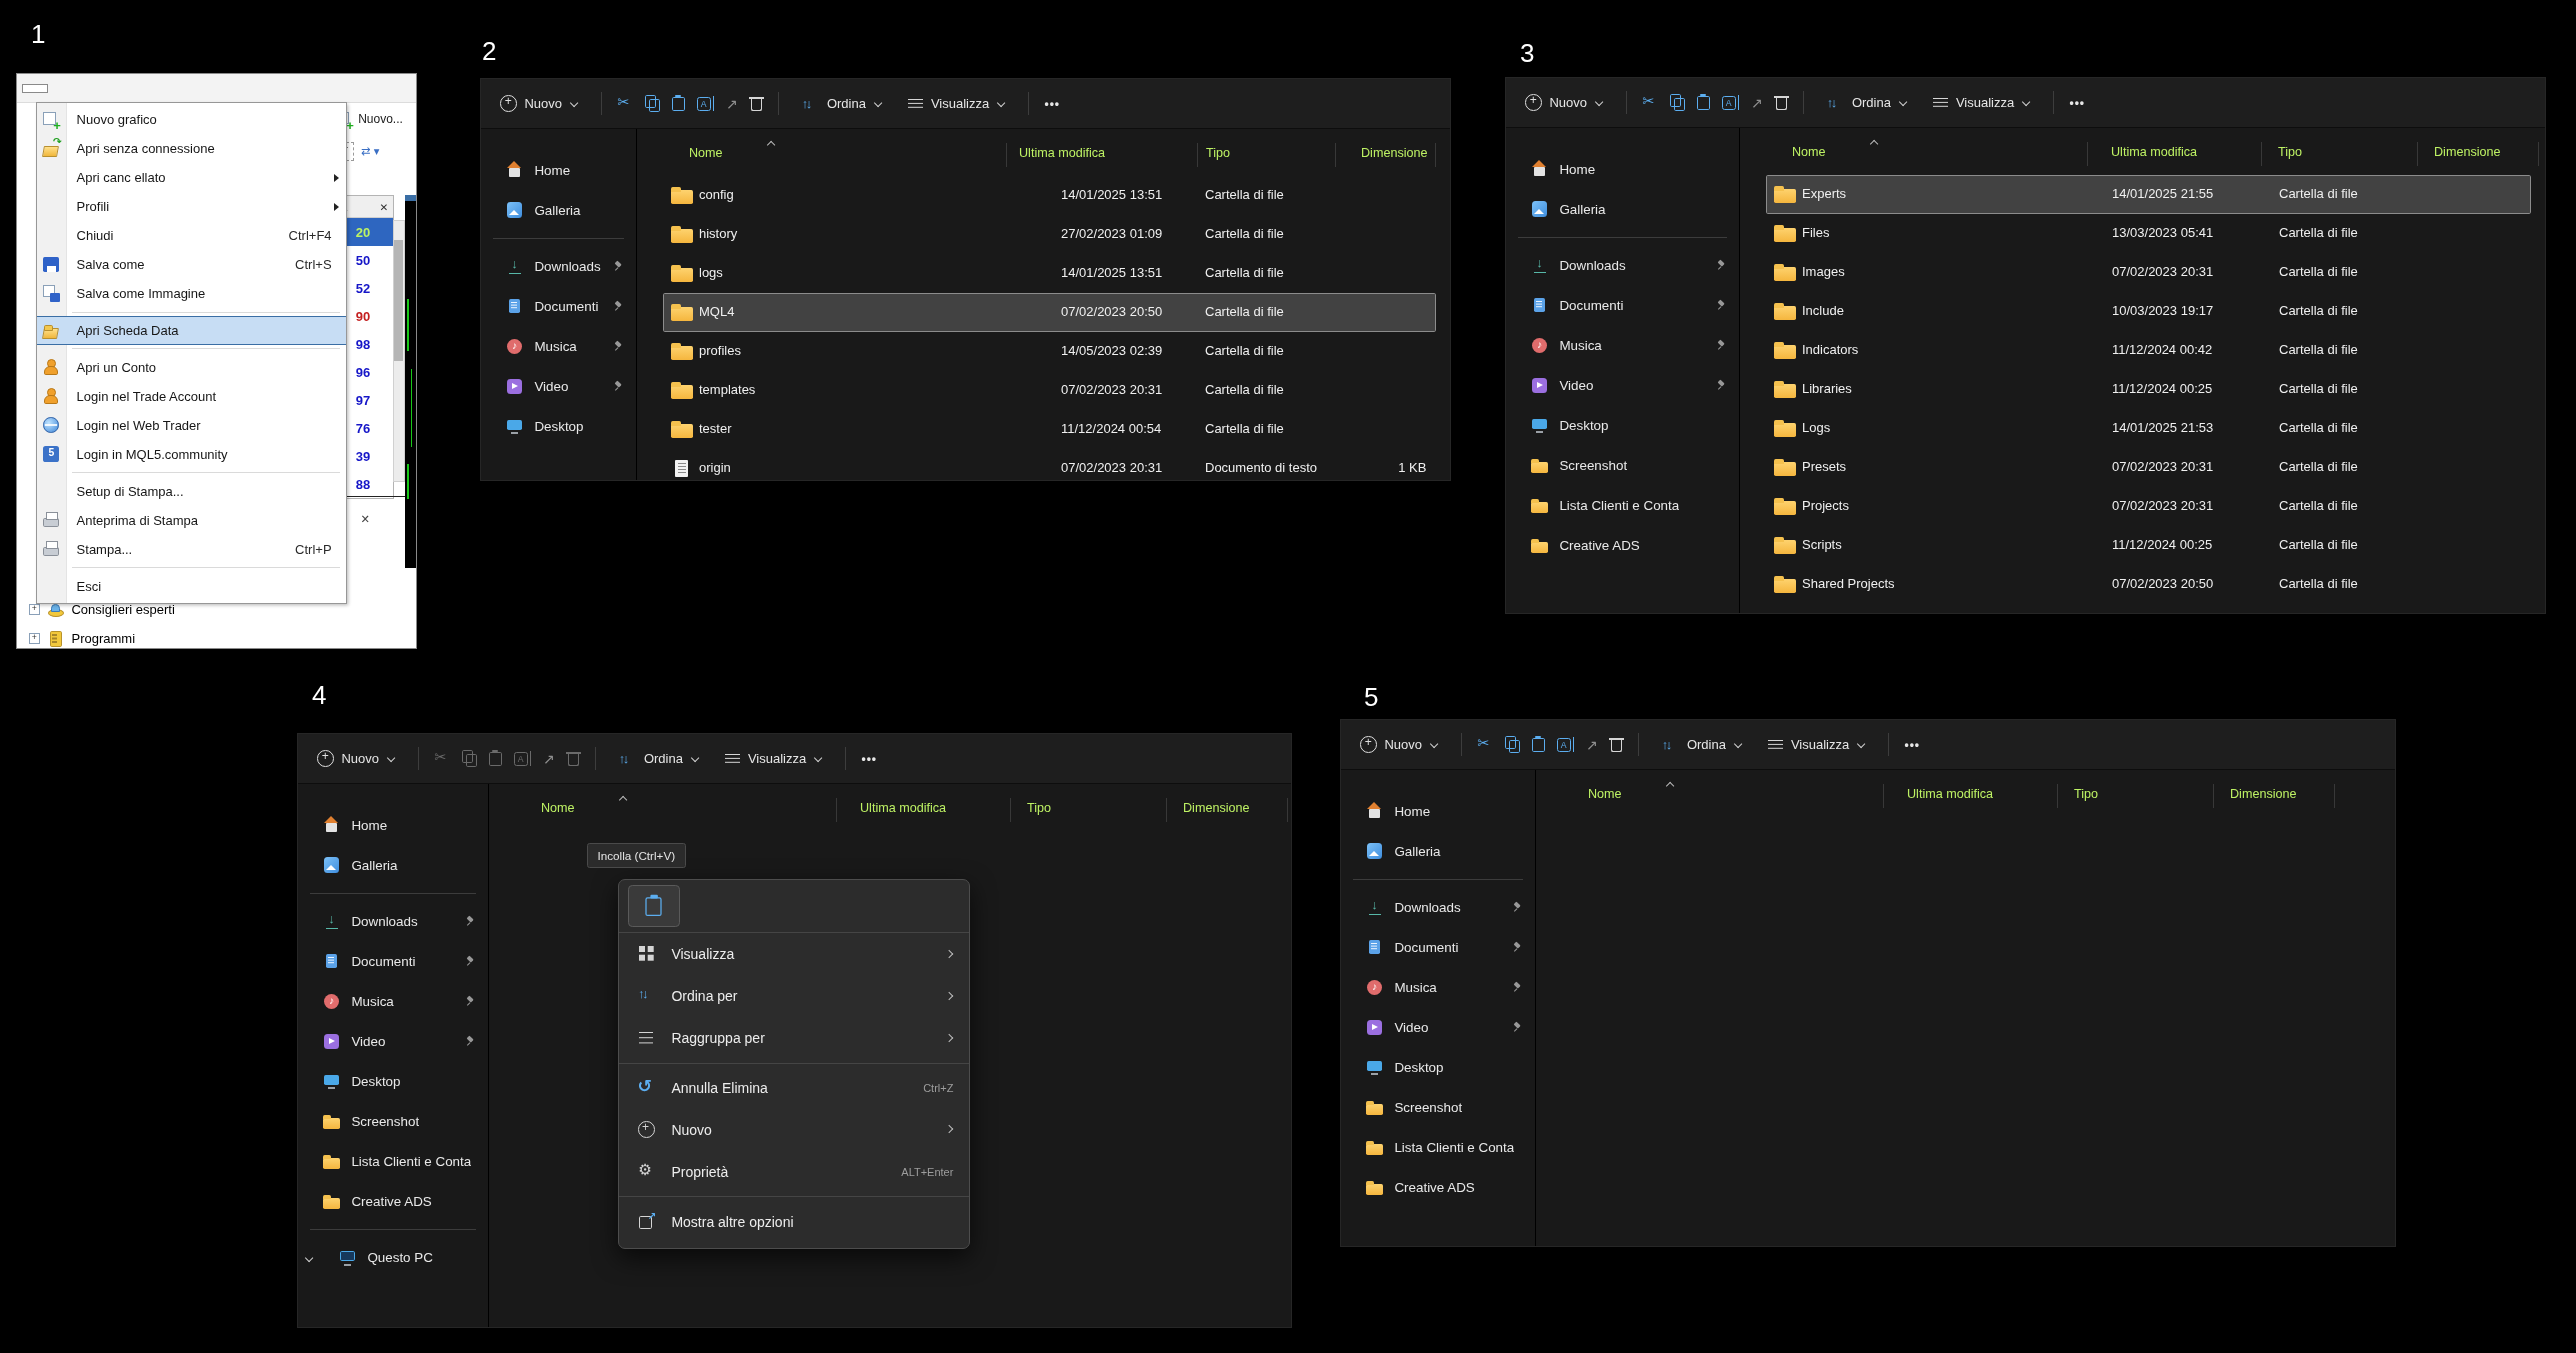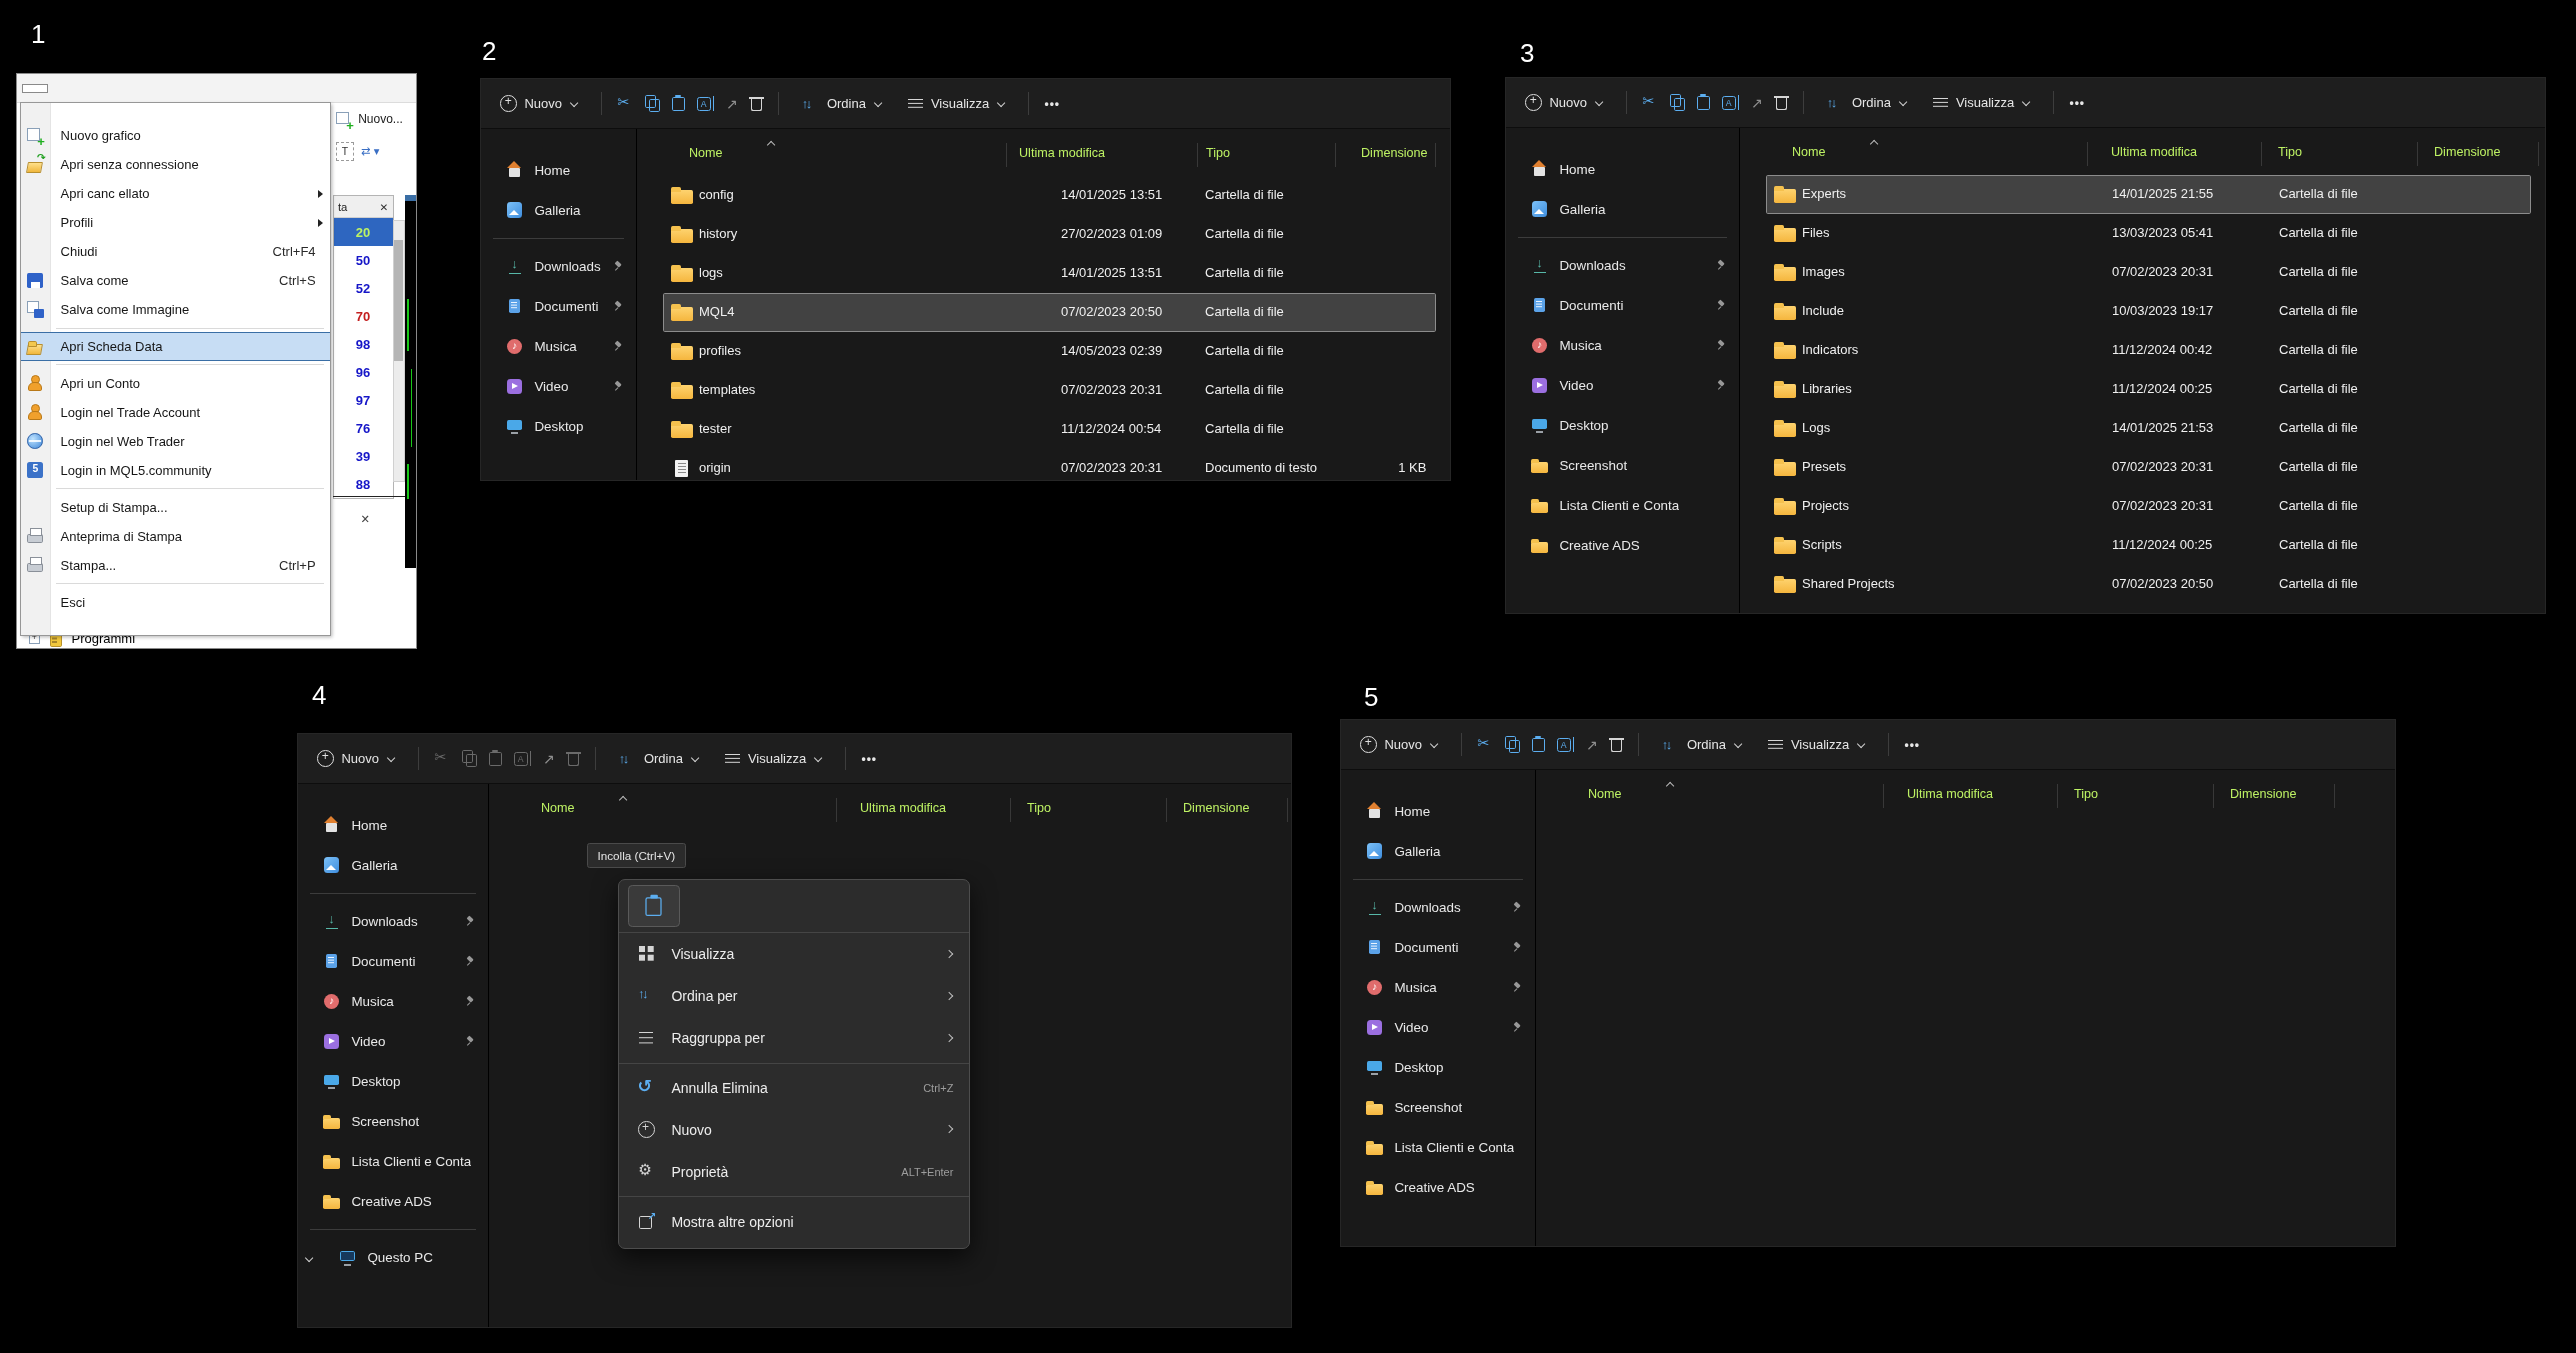--- a/index.html
+++ b/index.html
@@ -31,22 +31,22 @@
   .qrow.q-red span{color:#c42020;}
   .mt-scroll{position:absolute;left:376px;top:146px;width:10.4px;height:260px;background:#ececec;border:0.9px solid #d0d0d0;}
   .mt-thumb{position:absolute;left:0.9px;right:0.9px;top:19px;height:121px;background:#b5b5b5;}
   .mt-chart{position:absolute;left:388px;top:121px;right:0;height:373px;background:#000;}
   .mt-chart::before{content:"";position:absolute;left:0;top:0;right:0;height:6px;background:#3a6ea5;}
   .mt-chart i{position:absolute;width:1.7px;background:#19c819;}
   .mt-navx{position:absolute;left:344px;top:439px;font-size:11.3px;color:#444;font-weight:bold;}
   .mt-navline{position:absolute;left:316px;top:422px;width:83px;height:0.9px;background:#222;}
 
   
-  .mt-menu{position:absolute;left:3px;top:28px;width:309px;background:#fff;border:0.9px solid #979797;
-           box-shadow:1.7px 1.7px 3.5px rgba(0,0,0,.28);padding:18px 0;z-index:5;}
+  .mt-menu{position:absolute;left:19px;top:28px;width:309px;background:#fff;border:0.9px solid #979797;
+           box-shadow:1.7px 1.7px 3.5px rgba(0,0,0,.28);padding:2px 0;z-index:5;}
   .mt-menu::before{content:"";position:absolute;left:0;top:0;bottom:0;width:29.5px;background:#f1f1f1;border-right:0.9px solid #e4e4e4;}
   .mt-item{position:relative;height:29px;display:flex;align-items:center;z-index:1;}
   .mt-item .m-ico{position:absolute;left:6px;width:17.4px;height:17.4px;}
   .mt-item .m-label{position:absolute;left:40px;color:#161616;}
   .mt-item .m-kbd{position:absolute;right:14px;color:#2a2a2a;}
   .mt-item .m-sub{position:absolute;right:7px;}
   .mt-item .m-sub::before{content:"";display:block;width:0;height:0;border-top:4.3px solid transparent;
       border-bottom:4.3px solid transparent;border-left:5.2px solid #222;}
   .mt-item.selected{background:#c7ddf4;border-top:0.9px solid #3a6ea5;border-bottom:0.9px solid #3a6ea5;height:27px;}
   .mt-sep{height:0.9px;background:#dadada;margin:3.5px 5.2px 3.5px 35px;position:relative;z-index:1;}
@@ -246,21 +246,21 @@
       <div class="qrow q-sel">
             <span>20</span>
           </div>
           <div class="qrow q-blue">
             <span>50</span>
           </div>
           <div class="qrow q-blue">
             <span>52</span>
           </div>
           <div class="qrow q-red">
-            <span>70</span>
+            <span>90</span>
           </div>
           <div class="qrow q-blue">
             <span>98</span>
           </div>
           <div class="qrow q-blue">
             <span>96</span>
           </div>
           <div class="qrow q-blue">
             <span>97</span>
           </div>

